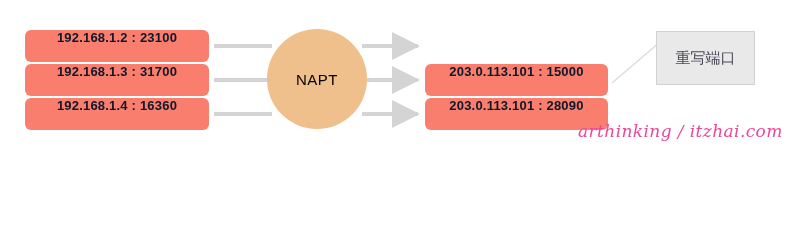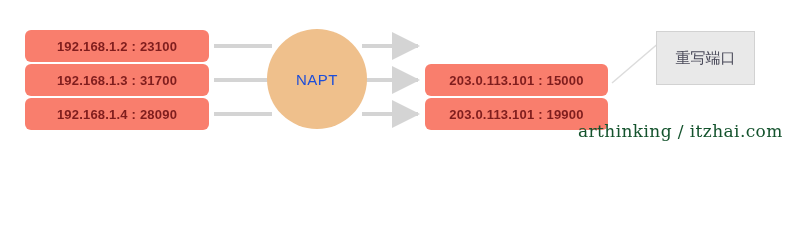--- a/index.html
+++ b/index.html
@@ -15,25 +15,24 @@
     overflow: hidden;
     font-family: "Liberation Sans", sans-serif;
   }
 
   
   .addr-box {
     position: absolute;
     height: 32px;
     border-radius: 6px;
     background: #f97e6d;
-    color: #7f1d1d;
+    color: #0f172a;
     font-size: 13px;
     font-weight: bold;
     display: flex;
-    align-items: center;
     justify-content: center;
     letter-spacing: 0.2px;
     box-sizing: border-box;
     white-space: nowrap;
   }
   .addr-box.left  { left: 25px;  width: 184px; }
   .addr-box.right { left: 425px; width: 183px; }
 
   .row0 { top: 30px; }
   .row1 { top: 64px; }
@@ -41,21 +40,21 @@
 
   
   #napt-circle {
     position: absolute;
     left: 267px;
     top: 29px;
     width: 100px;
     height: 100px;
     border-radius: 50%;
     background: #efc08c;
-    color: #1d4ed8;
+    color: #000000;
     display: flex;
     align-items: center;
     justify-content: center;
     font-size: 15px;
     letter-spacing: 0.5px;
   }
 
   
   #connectors {
     position: absolute;
@@ -82,22 +81,23 @@
     box-sizing: border-box;
     font-family: "DejaVu Sans", sans-serif;
   }
 
   
   #watermark {
     position: absolute;
     left: 578px;
     top: 121px;
     font-family: "DejaVu Serif", serif;
+    font-style: italic;
     font-size: 17px;
-    color: #14532d;
+    color: #ec4899;
     white-space: nowrap;
     letter-spacing: 0.4px;
   }
 </style>
 </head>
 <body>
 
 <div id="canvas">
 
   <svg id="connectors" viewBox="0 0 800 150" xmlns="http://www.w3.org/2000/svg">
@@ -119,32 +119,32 @@
     <line x1="678.5" y1="31" x2="678.5" y2="77" stroke="#cfcfcf" stroke-width="1.6"></line>
   </svg>
 
   <div class="addr-box left row0">
     <span>192.168.1.2 : 23100</span>
   </div>
   <div class="addr-box left row1">
     <span>192.168.1.3 : 31700</span>
   </div>
   <div class="addr-box left row2">
-    <span>192.168.1.4 : 28090</span>
+    <span>192.168.1.4 : 16360</span>
   </div>
 
   <div id="napt-circle">
     <span>NAPT</span>
   </div>
 
   <div class="addr-box right row1">
     <span>203.0.113.101 : 15000</span>
   </div>
   <div class="addr-box right row2">
-    <span>203.0.113.101 : 19900</span>
+    <span>203.0.113.101 : 28090</span>
   </div>
 
   <div id="callout-label">
     <span>重写端口</span>
   </div>
 
   <div id="watermark">
     <span>arthinking / itzhai.com</span>
   </div>
 

